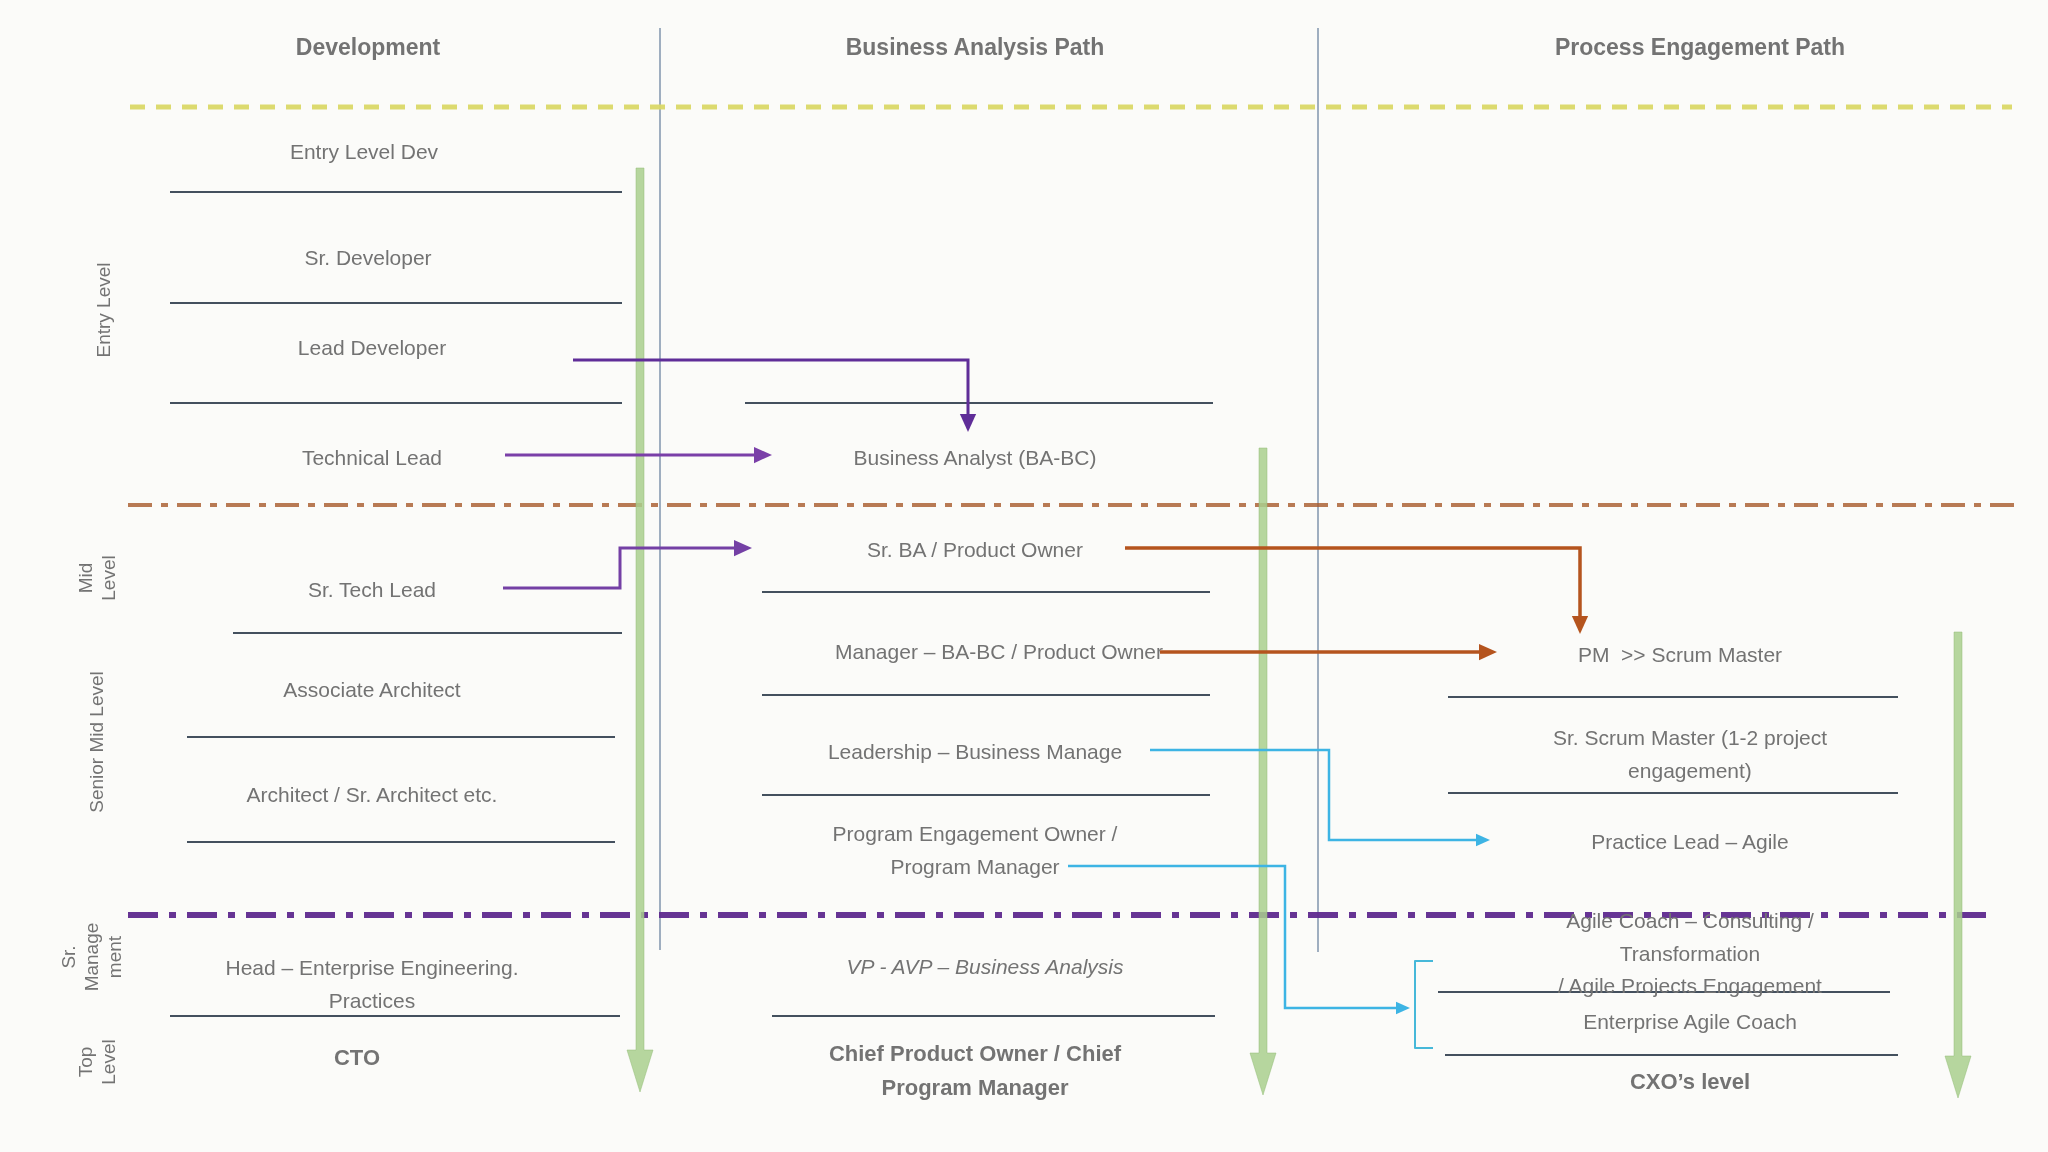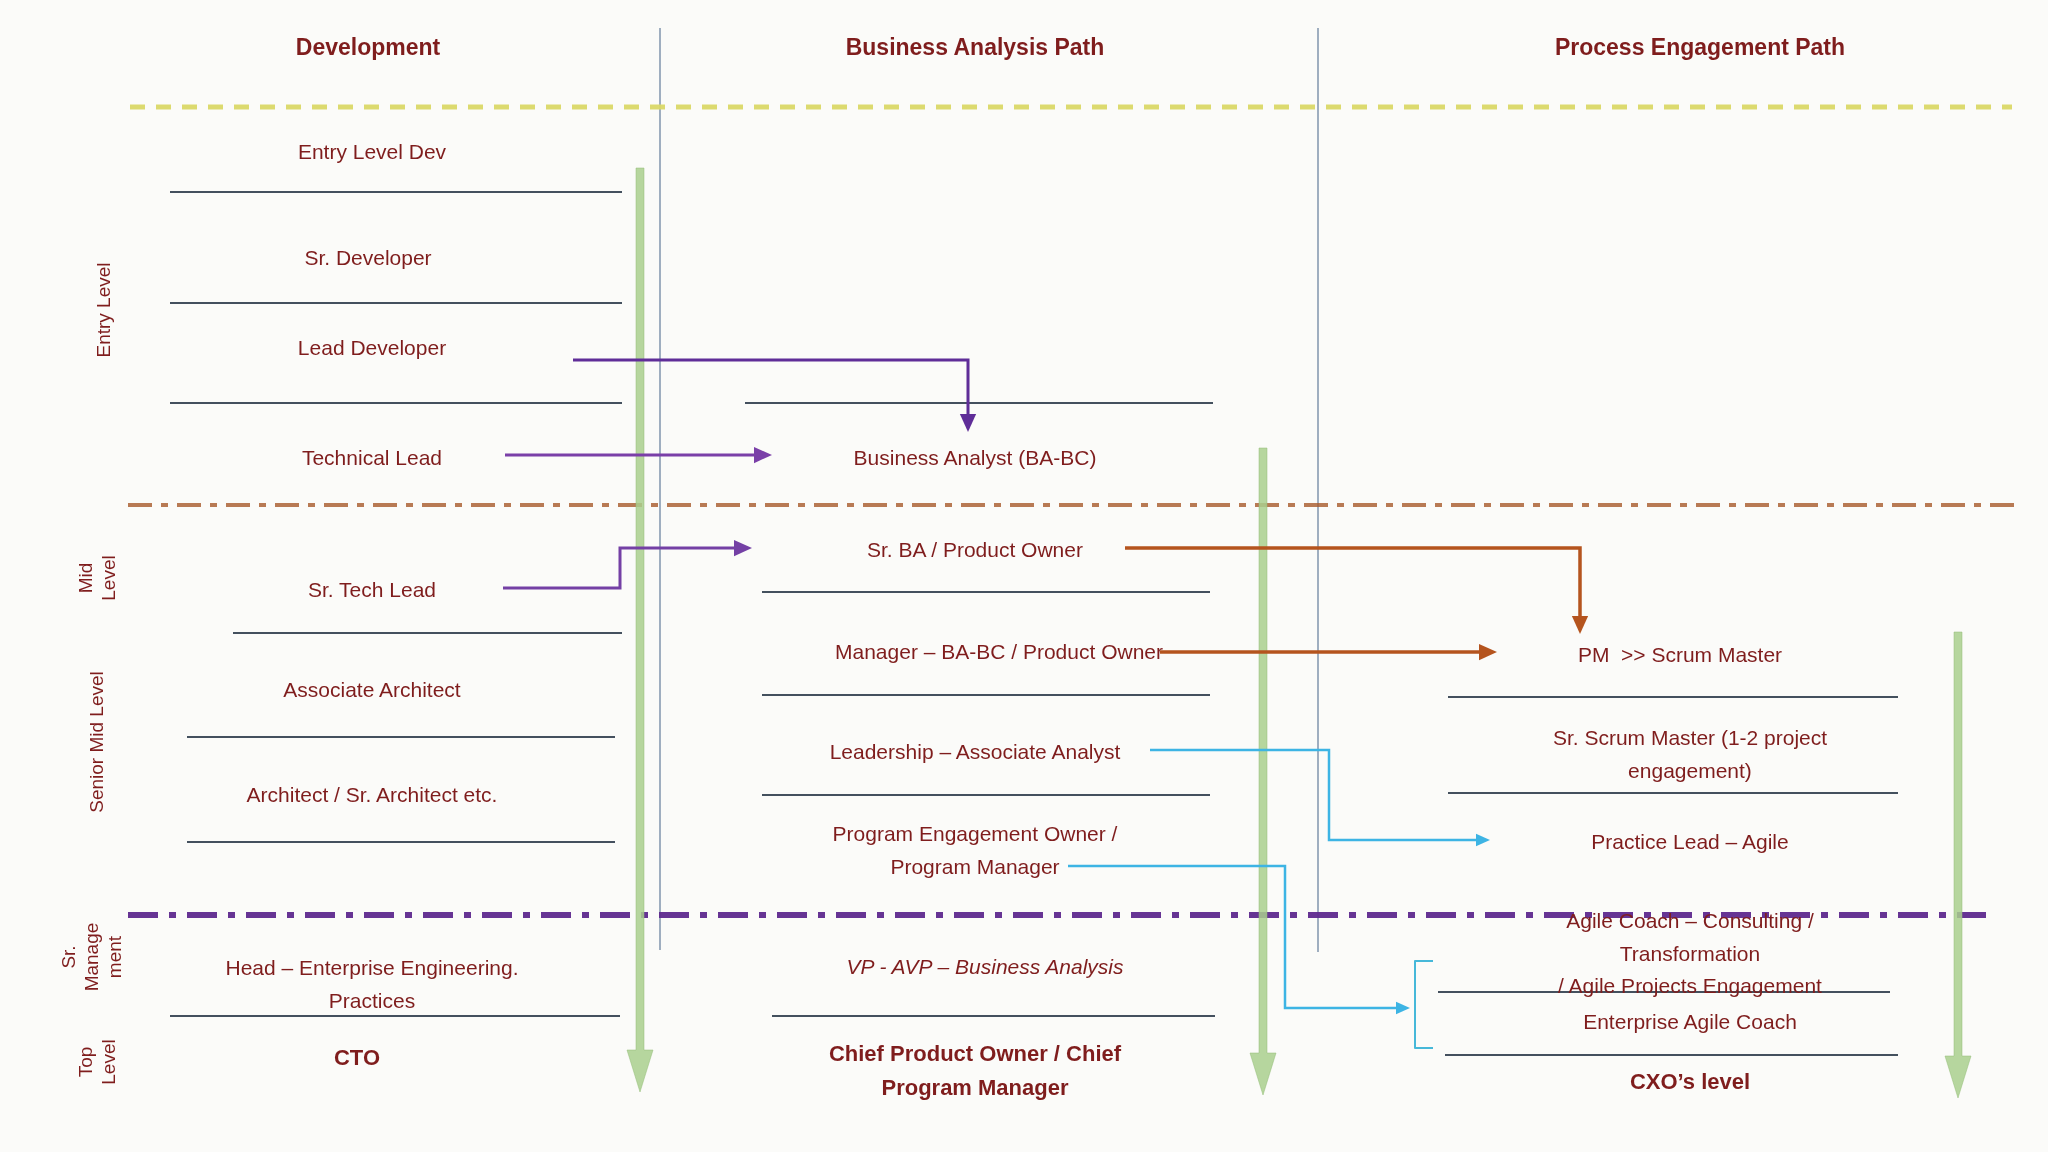--- a/index.html
+++ b/index.html
@@ -1,18 +1,18 @@
 <!DOCTYPE html>
 <html><head>
 <meta charset="utf-8">
 <style>
   html,body{margin:0;padding:0;background:#ffffff;}
   .canvas{
     position:relative;width:2048px;height:1152px;background:#fbfbf9;
-    font-family:"Liberation Sans",sans-serif;color:#7f1d1d;overflow:hidden;
+    font-family:"Liberation Sans",sans-serif;color:#737373;overflow:hidden;
   }
   .canvas svg{position:absolute;left:0;top:0;}
   .hdr{
     position:absolute;transform:translate(-50%,-50%);
     font-size:23px;font-weight:bold;white-space:nowrap;z-index:3;
   }
   .lvl{
     position:absolute;transform:translate(-50%,-50%) rotate(-90deg);
     font-size:19px;line-height:1.22;text-align:center;white-space:pre-line;z-index:3;
   }
@@ -76,34 +76,34 @@
   <div class="lvl" style="left: 97px; top: 578px;">Mid
 Level</div>
   <div class="lvl" style="left: 97px; top: 742px;">Senior Mid Level</div>
   <div class="lvl" style="left: 92px; top: 957px;">Sr.
 Manage
 ment</div>
   <div class="lvl" style="left: 97px; top: 1062px;">Top
 Level</div>
 
   <div id="nodes">
-      <div class="node" style="left: 372px; top: 152px;">Entry Level Dev</div>
+      <div class="node" style="left: 364px; top: 152px;">Entry Level Dev</div>
       <div class="node" style="left: 368px; top: 258px;">Sr. Developer</div>
       <div class="node" style="left: 372px; top: 348px;">Lead Developer</div>
       <div class="node" style="left: 372px; top: 458px; text-align: right;">Technical Lead</div>
       <div class="node" style="left: 372px; top: 590px;">Sr. Tech Lead</div>
       <div class="node" style="left: 372px; top: 690px;">Associate Architect</div>
       <div class="node" style="left: 372px; top: 795px;">Architect / Sr. Architect etc.</div>
       <div class="node" style="left: 372px; top: 985px;">Head – Enterprise Engineering.
 Practices</div>
       <div class="node bold" style="left: 357px; top: 1058px;">CTO</div>
       <div class="node" style="left: 975px; top: 458px;">Business Analyst (BA-BC)</div>
       <div class="node" style="left: 975px; top: 550px;">Sr. BA / Product Owner</div>
       <div class="node" style="left: 975px; top: 652px; margin-left: 24px;">Manager – BA-BC / Product Owner</div>
-      <div class="node" style="left: 975px; top: 752px;">Leadership – Associate Analyst</div>
+      <div class="node" style="left: 975px; top: 752px;">Leadership – Business Manage</div>
       <div class="node" style="left: 975px; top: 851px;">Program Engagement Owner /
 Program Manager</div>
       <div class="node" style="left: 985px; top: 967px; font-style: italic;">VP - AVP – Business Analysis</div>
       <div class="node bold" style="left: 975px; top: 1071px;">Chief Product Owner / Chief
 Program Manager</div>
       <div class="node" style="left: 1680px; top: 655px;">PM  &gt;&gt; Scrum Master</div>
       <div class="node" style="left: 1690px; top: 755px;">Sr. Scrum Master (1-2 project
 engagement)</div>
       <div class="node" style="left: 1690px; top: 842px;">Practice Lead – Agile</div>
       <div class="node" style="left: 1690px; top: 954px;">Agile Coach – Consulting / Transformation

